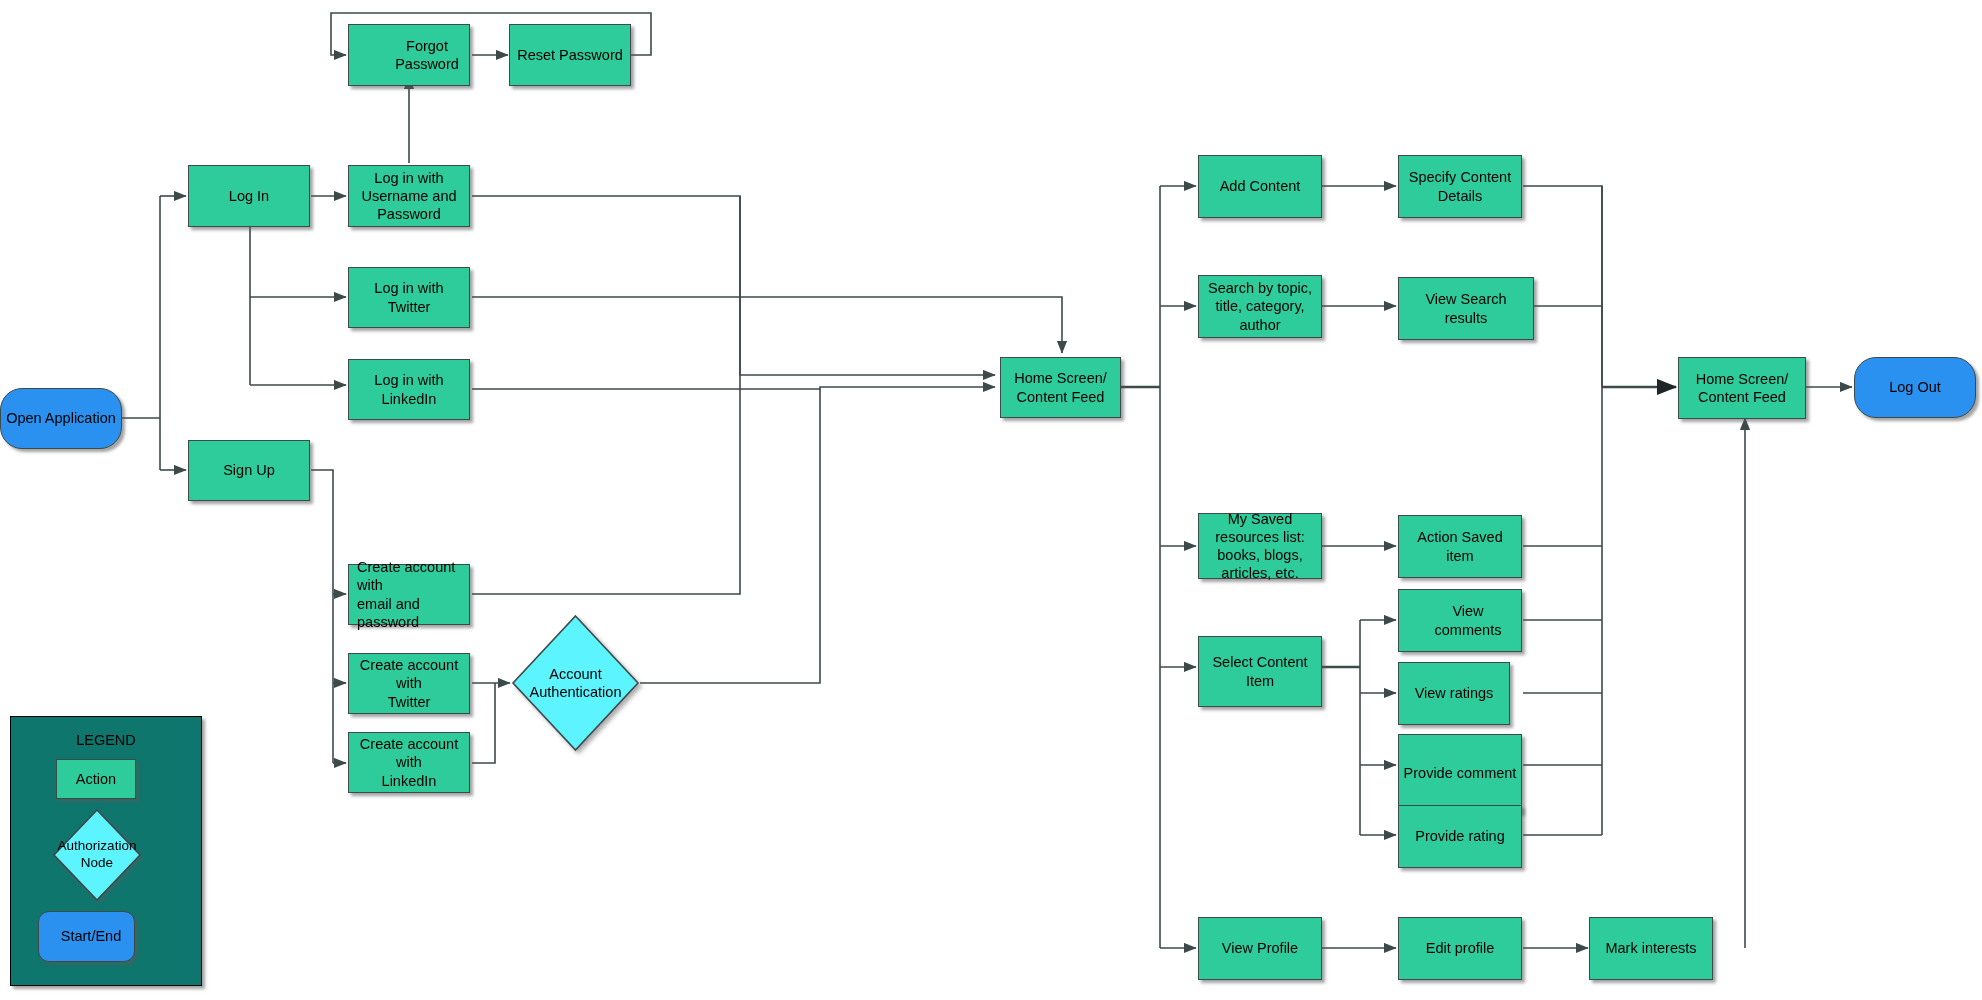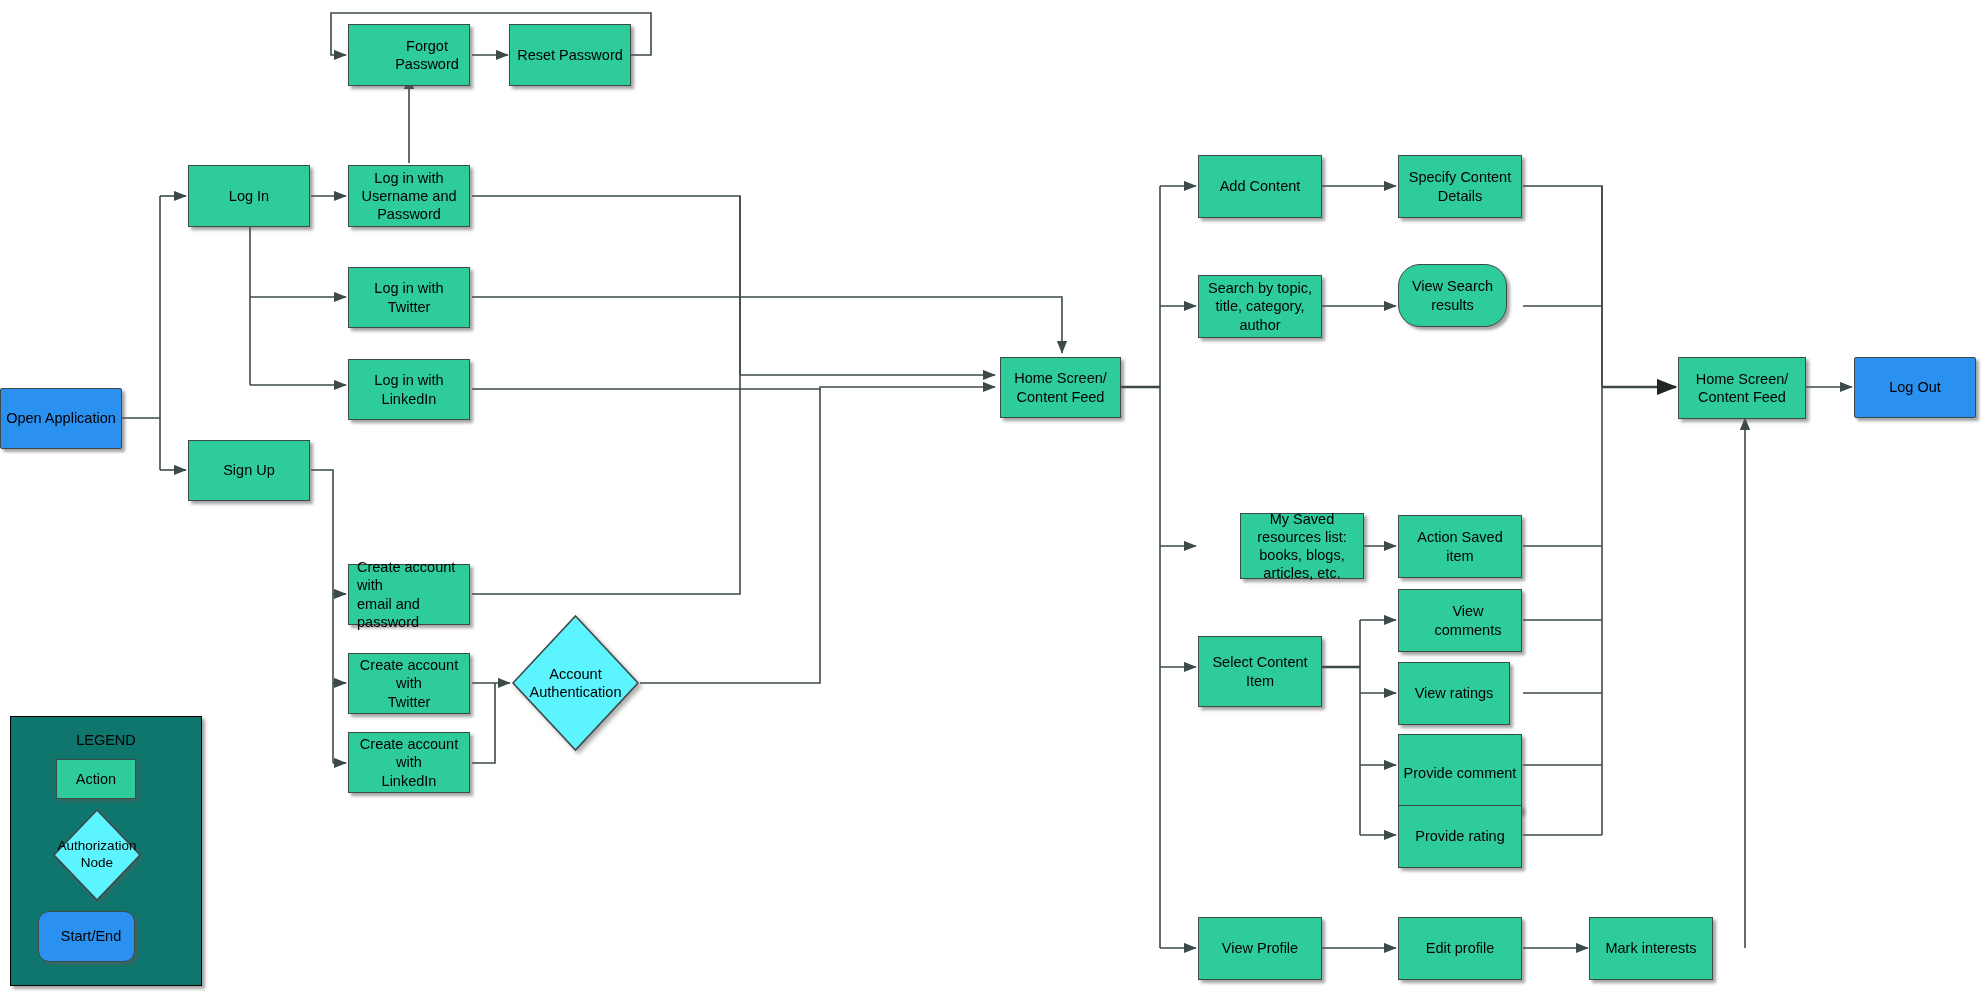--- a/index.html
+++ b/index.html
@@ -36,21 +36,21 @@
     box-shadow: 3px 3px 3px rgba(90,90,90,0.55);
     z-index: 5;
     white-space: pre-line;
     padding: 2px 4px;
   }
   .action {
     background: #2ecc9b;
   }
   .startend {
     background: #2b91f0;
-    border-radius: 2px;
+    border-radius: 22px;
   }
   .diamond-wrap {
     position: absolute;
     z-index: 5;
   }
   .diamond-wrap svg {
     position: absolute;
     left: 0;
     top: 0;
     overflow: visible;
@@ -240,23 +240,23 @@
 
   <div class="node action" style="left:1198px; top:155px; width:124px; height:63px;">Add Content</div>
 
   <div class="node action" style="left:1398px; top:155px; width:124px; height:63px;">Specify Content
 Details</div>
 
   <div class="node action" style="left:1198px; top:275px; width:124px; height:63px;">Search by topic,
 title, category,
 author</div>
 
-  <div class="node action" style="left:1398px; top:264px; width:109px; height:63px;border-radius:22px;">View Search results</div>
-
-  <div class="node action" style="left:1198px; top:513px; width:124px; height:66px;margin-left:42px;">My Saved
+  <div class="node action" style="left:1398px; top:277px; width:136px; height:63px;">View Search results</div>
+
+  <div class="node action" style="left:1198px; top:513px; width:124px; height:66px;">My Saved
 resources list:
 books, blogs,
 articles, etc.</div>
 
   <div class="node action" style="left:1398px; top:515px; width:124px; height:63px;">Action Saved item</div>
 
   <div class="node action" style="left:1198px; top:636px; width:124px; height:71px;">Select Content Item</div>
 
   <div class="node action" style="left:1398px; top:589px; width:124px; height:63px;padding-left:20px;">View comments</div>
 

